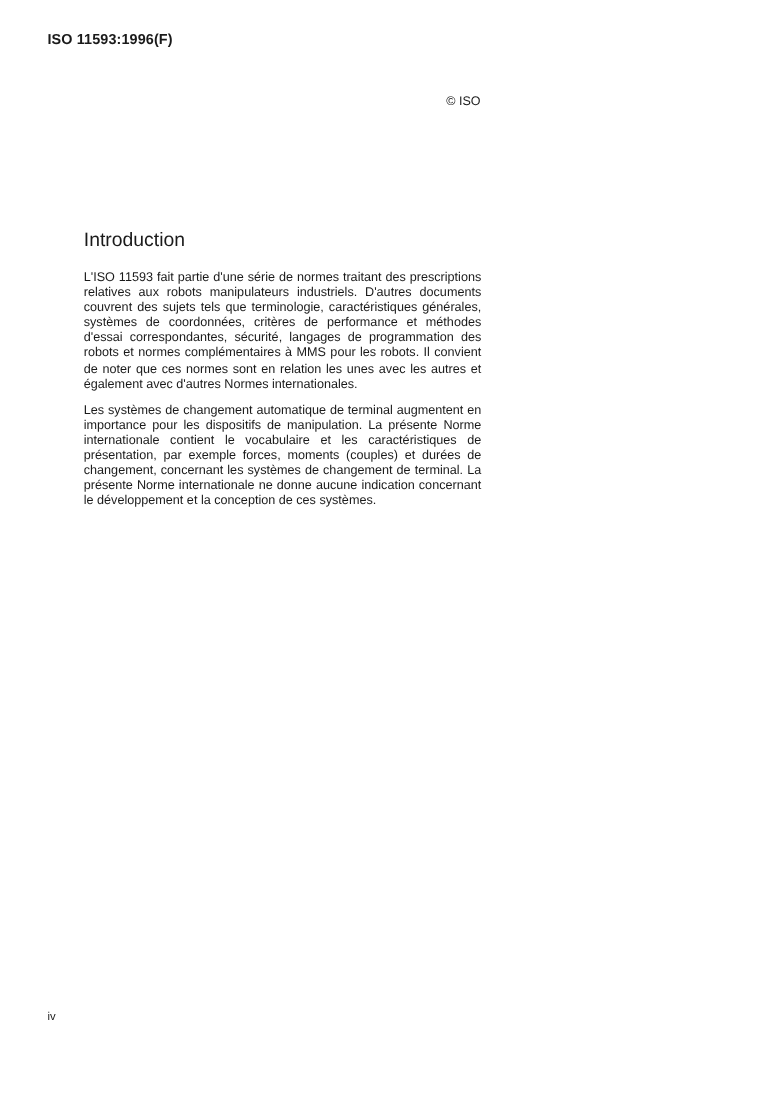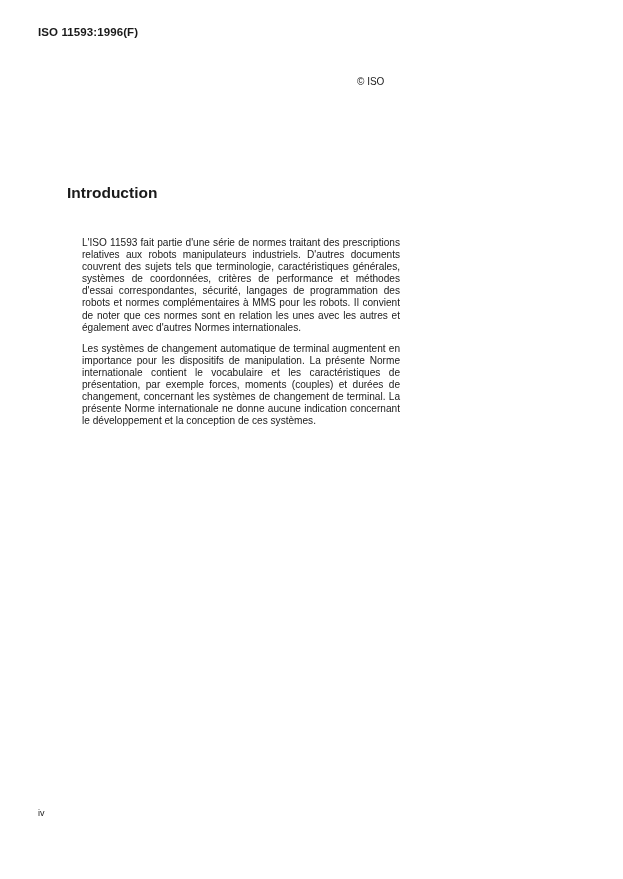--- a/index.html
+++ b/index.html
@@ -1,21 +1,21 @@
 <!DOCTYPE html>
 <html><head>
 <meta charset="utf-8">
 <style>
   html, body { margin: 0; padding: 0; background: #ffffff; }
   body { width: 623px; height: 879px; position: relative; overflow: hidden;
          font-family: "Liberation Sans", sans-serif; color: #1a1a1a; }
   .header-left { position: absolute; left: 38px; top: 26px; font-size: 11.5px; font-weight: bold; letter-spacing: 0.1px; }
   .header-right { position: absolute; left: 357px; top: 40px; font-size: 10px; margin-top: 36px; }
-  .title { position: absolute; left: 67px; top: 184px; font-size: 15.5px; font-weight: bold; margin: 0; }
-  .body-text { position: absolute; left: 82px; top: 217px; width: 318px; font-size: 10.1px; line-height: 12.1px; text-align: justify; margin-top: 20px; }
+  .title { position: absolute; left: 67px; top: 184px; font-size: 15.5px; font-weight: normal; margin: 0; }
+  .body-text { position: absolute; left: 67px; top: 217px; width: 318px; font-size: 10.1px; line-height: 12.1px; text-align: justify; }
   .body-text p { margin: 0 0 9px 0; hyphens: manual; }
   .footer { position: absolute; left: 38px; top: 808px; font-size: 9px; }
 </style>
 </head>
 <body>
 
 <div class="header-left">ISO 11593:1996(F)</div>
 <div class="header-right">© ISO</div>
 
 <h1 class="title">Introduction</h1>

